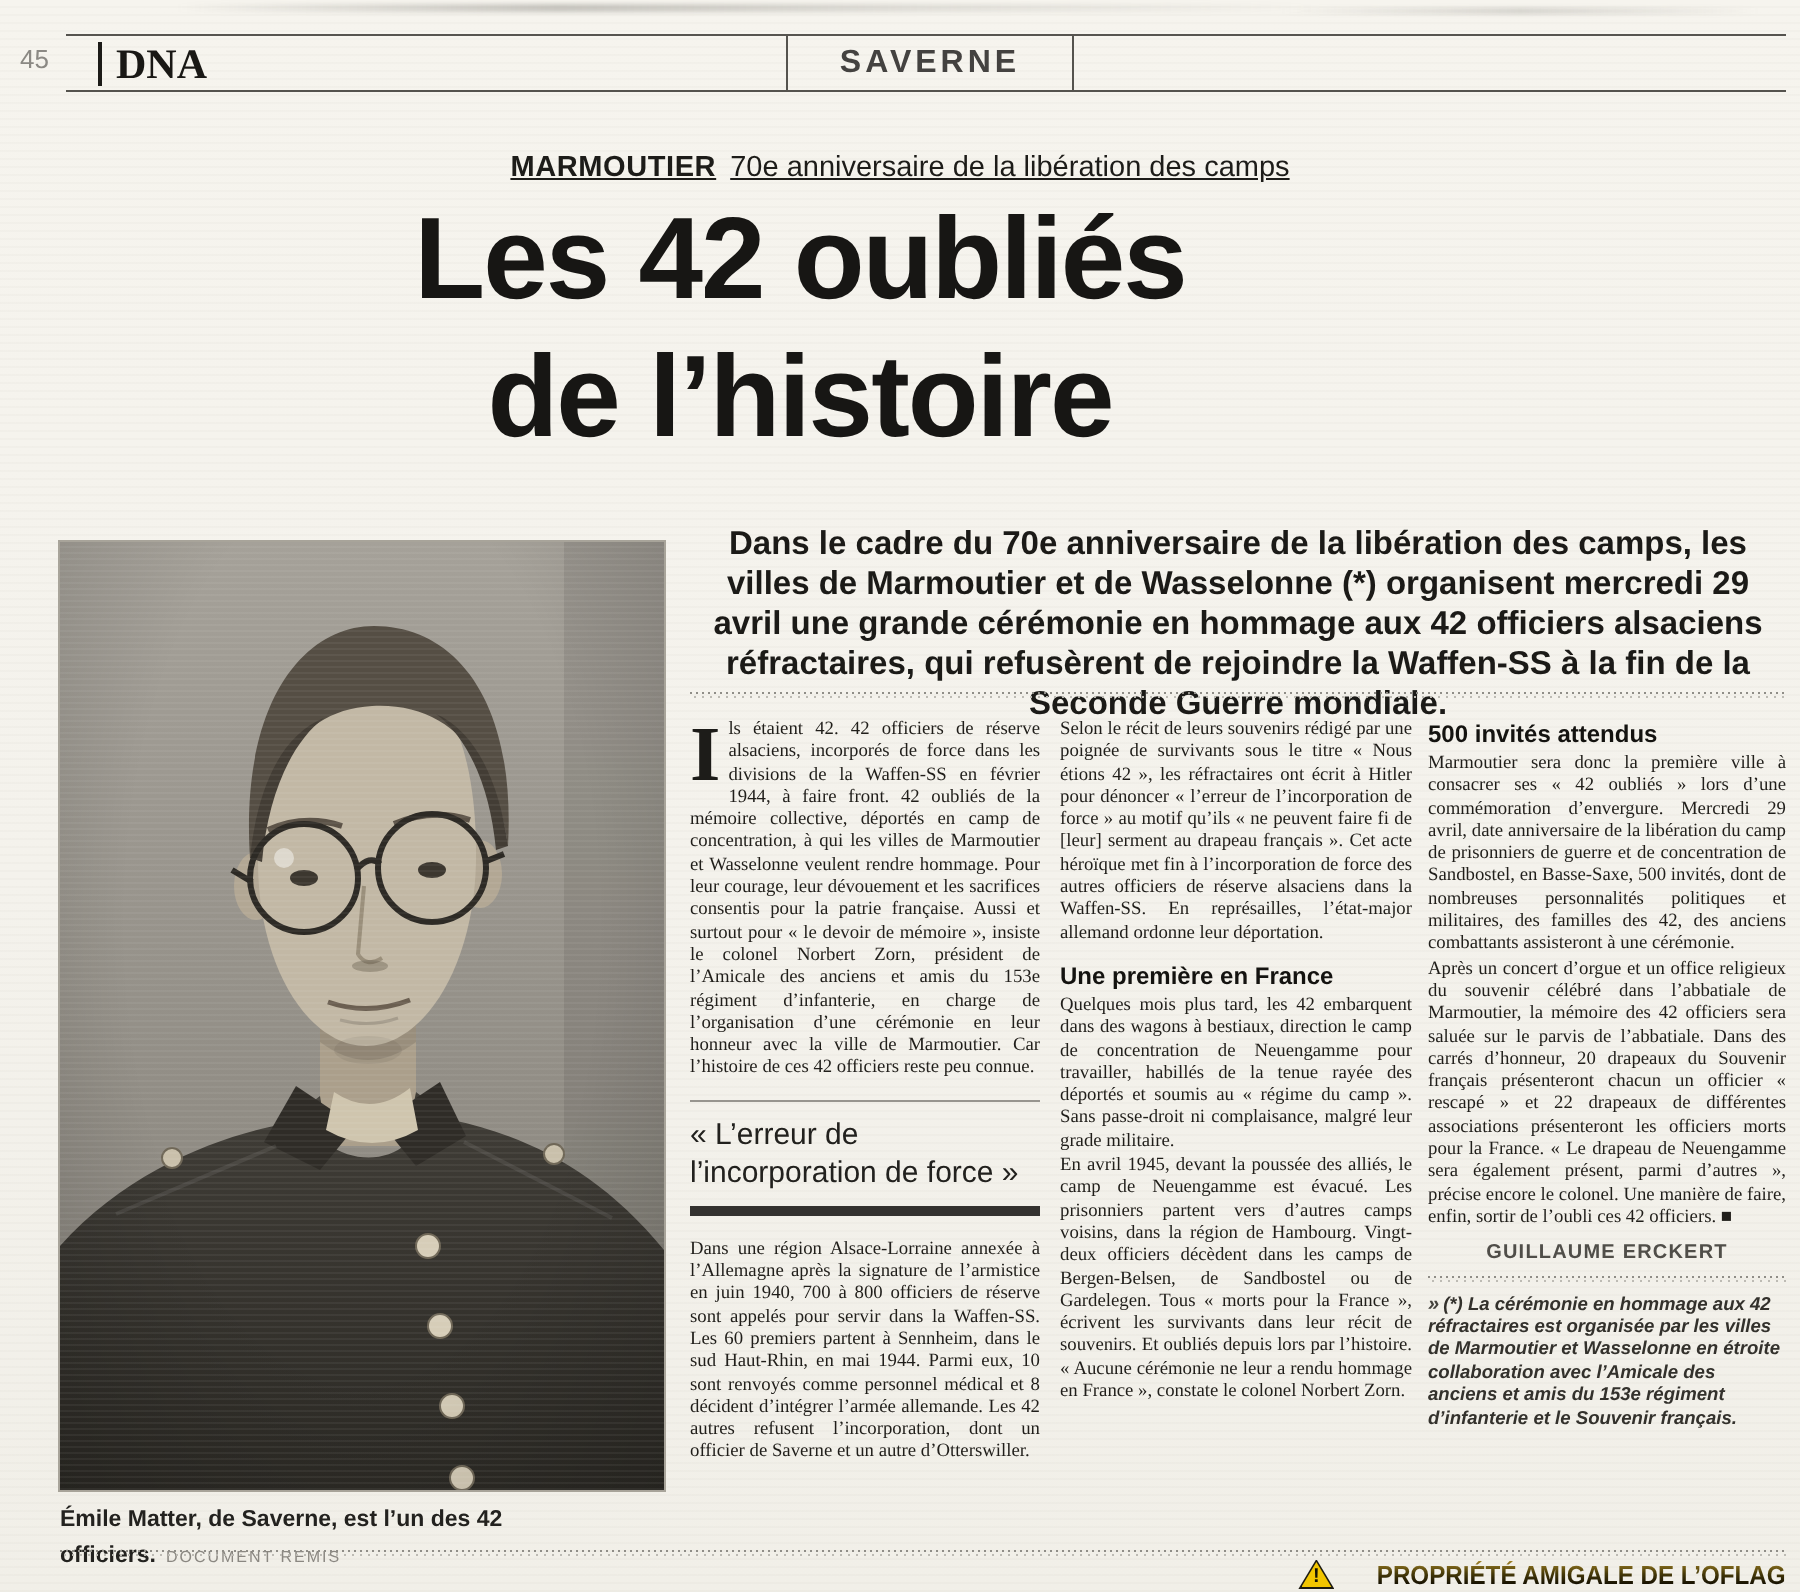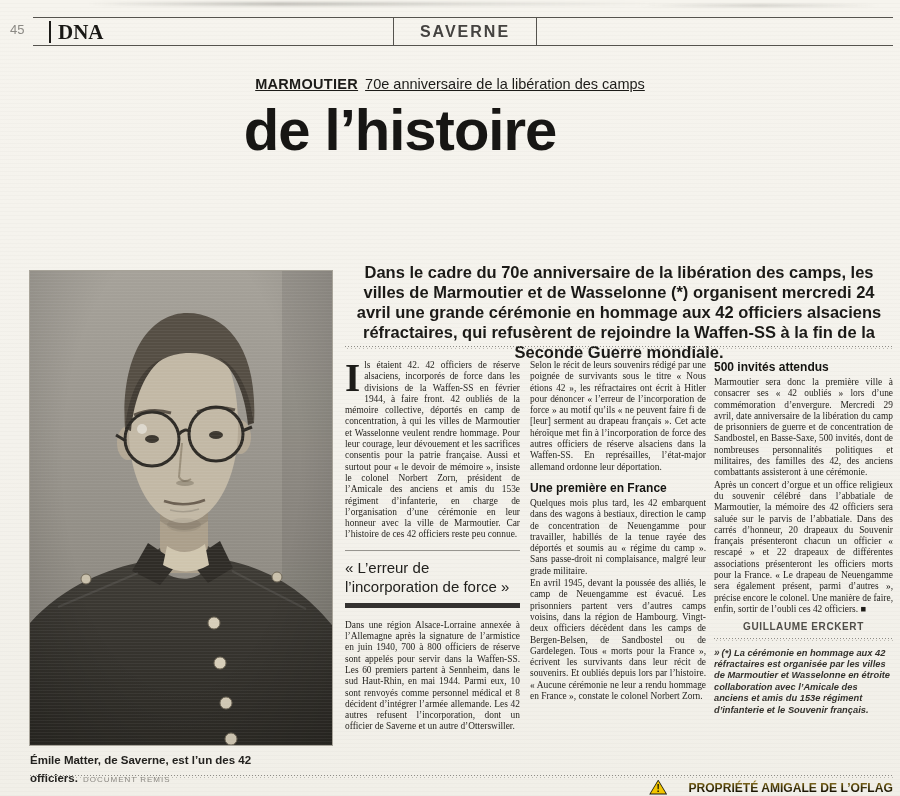--- a/index.html
+++ b/index.html
@@ -112,24 +112,25 @@
   <div class="header-box">
     <div class="brand">DNA</div>
     <div class="section-box">SAVERNE</div>
   </div>
 
   <div class="kicker">
     <span class="loc">MARMOUTIER</span><span>70e anniversaire de la libération des camps</span>
   </div>
 
   <div class="headline">
+    <div>Les 42 oubliés</div>
     <div>de l’histoire</div>
   </div>
 
-  <div class="lead">Dans le cadre du 70e anniversaire de la libération des camps, les villes de Marmoutier et de Wasselonne (*) organisent mercredi 24 avril une grande cérémonie en hommage aux 42 officiers alsaciens réfractaires, qui refusèrent de rejoindre la Waffen-SS à la fin de la Seconde Guerre mondiale.</div>
+  <div class="lead">Dans le cadre du 70e anniversaire de la libération des camps, les villes de Marmoutier et de Wasselonne (*) organisent mercredi 29 avril une grande cérémonie en hommage aux 42 officiers alsaciens réfractaires, qui refusèrent de rejoindre la Waffen-SS à la fin de la Seconde Guerre mondiale.</div>
   <div class="dotted lead-rule"></div>
 
   <div class="photo">
     <svg width="302" height="474" viewBox="0 0 302 474" xmlns="http://www.w3.org/2000/svg">
       <defs>
         <linearGradient id="bgGrad" x1="0" y1="0" x2="0" y2="1">
           <stop offset="0" stop-color="#a5a199"></stop>
           <stop offset="0.6" stop-color="#918d85"></stop>
           <stop offset="1" stop-color="#85817a"></stop>
         </linearGradient>

